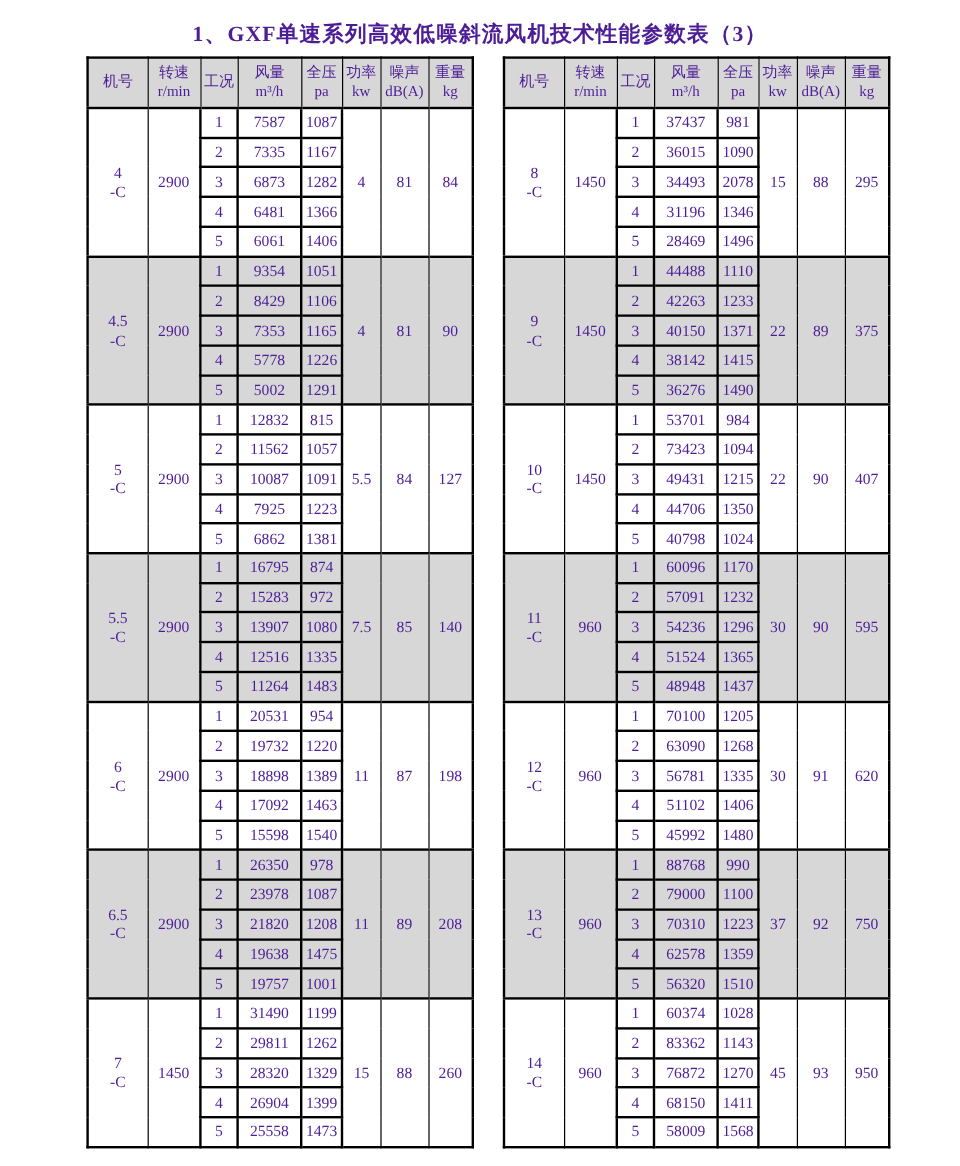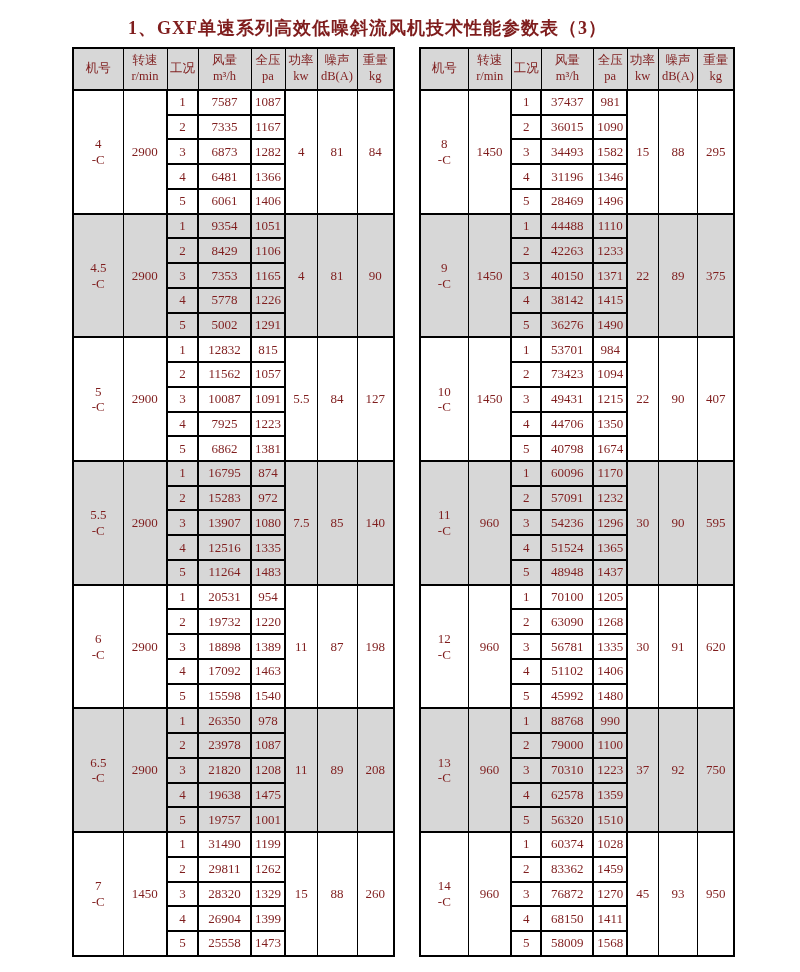--- a/index.html
+++ b/index.html
@@ -1,21 +1,21 @@
 <!DOCTYPE html>
 <html><head>
 <meta charset="utf-8">
 <style>
   html,body{margin:0;padding:0;background:#fff;}
   .page{
     position:relative;
-    width:735px;height:972px;
+    width:800px;height:972px;
     background:#ffffff;
     font-family:"Liberation Serif","DejaVu Serif",serif;
-    color:#7f1d1d;
+    color:#4c1d95;
     overflow:hidden;
   }
   .title{
     position:absolute;top:16px;left:0;width:100%;
     text-align:center;
     font-size:18px;font-weight:bold;
     letter-spacing:1px;
     white-space:nowrap;
   }
   table.spec{
@@ -407,21 +407,21 @@
           <td rowspan="5">295</td>
         </tr>
         <tr>
           <td class="inner">2</td>
           <td class="inner">36015</td>
           <td class="inner">1090</td>
         </tr>
         <tr>
           <td class="inner">3</td>
           <td class="inner">34493</td>
-          <td class="inner">1582</td>
+          <td class="inner">2078</td>
         </tr>
         <tr>
           <td class="inner">4</td>
           <td class="inner">31196</td>
           <td class="inner">1346</td>
         </tr>
         <tr>
           <td class="inner">5</td>
           <td class="inner">28469</td>
           <td class="inner">1496</td>
@@ -487,21 +487,21 @@
           <td class="inner">1215</td>
         </tr>
         <tr>
           <td class="inner">4</td>
           <td class="inner">44706</td>
           <td class="inner">1350</td>
         </tr>
         <tr>
           <td class="inner">5</td>
           <td class="inner">40798</td>
-          <td class="inner">1674</td>
+          <td class="inner">1024</td>
         </tr>
       </tbody>
       <tbody>
         <tr>
           <td rowspan="5" class="model-cell">
             <span>11</span>
             <span>-C</span>
           </td>
           <td rowspan="5">960</td>
           <td class="inner">1</td>
@@ -612,21 +612,21 @@
           <td class="inner">1</td>
           <td class="inner">60374</td>
           <td class="inner">1028</td>
           <td rowspan="5">45</td>
           <td rowspan="5">93</td>
           <td rowspan="5">950</td>
         </tr>
         <tr>
           <td class="inner">2</td>
           <td class="inner">83362</td>
-          <td class="inner">1459</td>
+          <td class="inner">1143</td>
         </tr>
         <tr>
           <td class="inner">3</td>
           <td class="inner">76872</td>
           <td class="inner">1270</td>
         </tr>
         <tr>
           <td class="inner">4</td>
           <td class="inner">68150</td>
           <td class="inner">1411</td>

